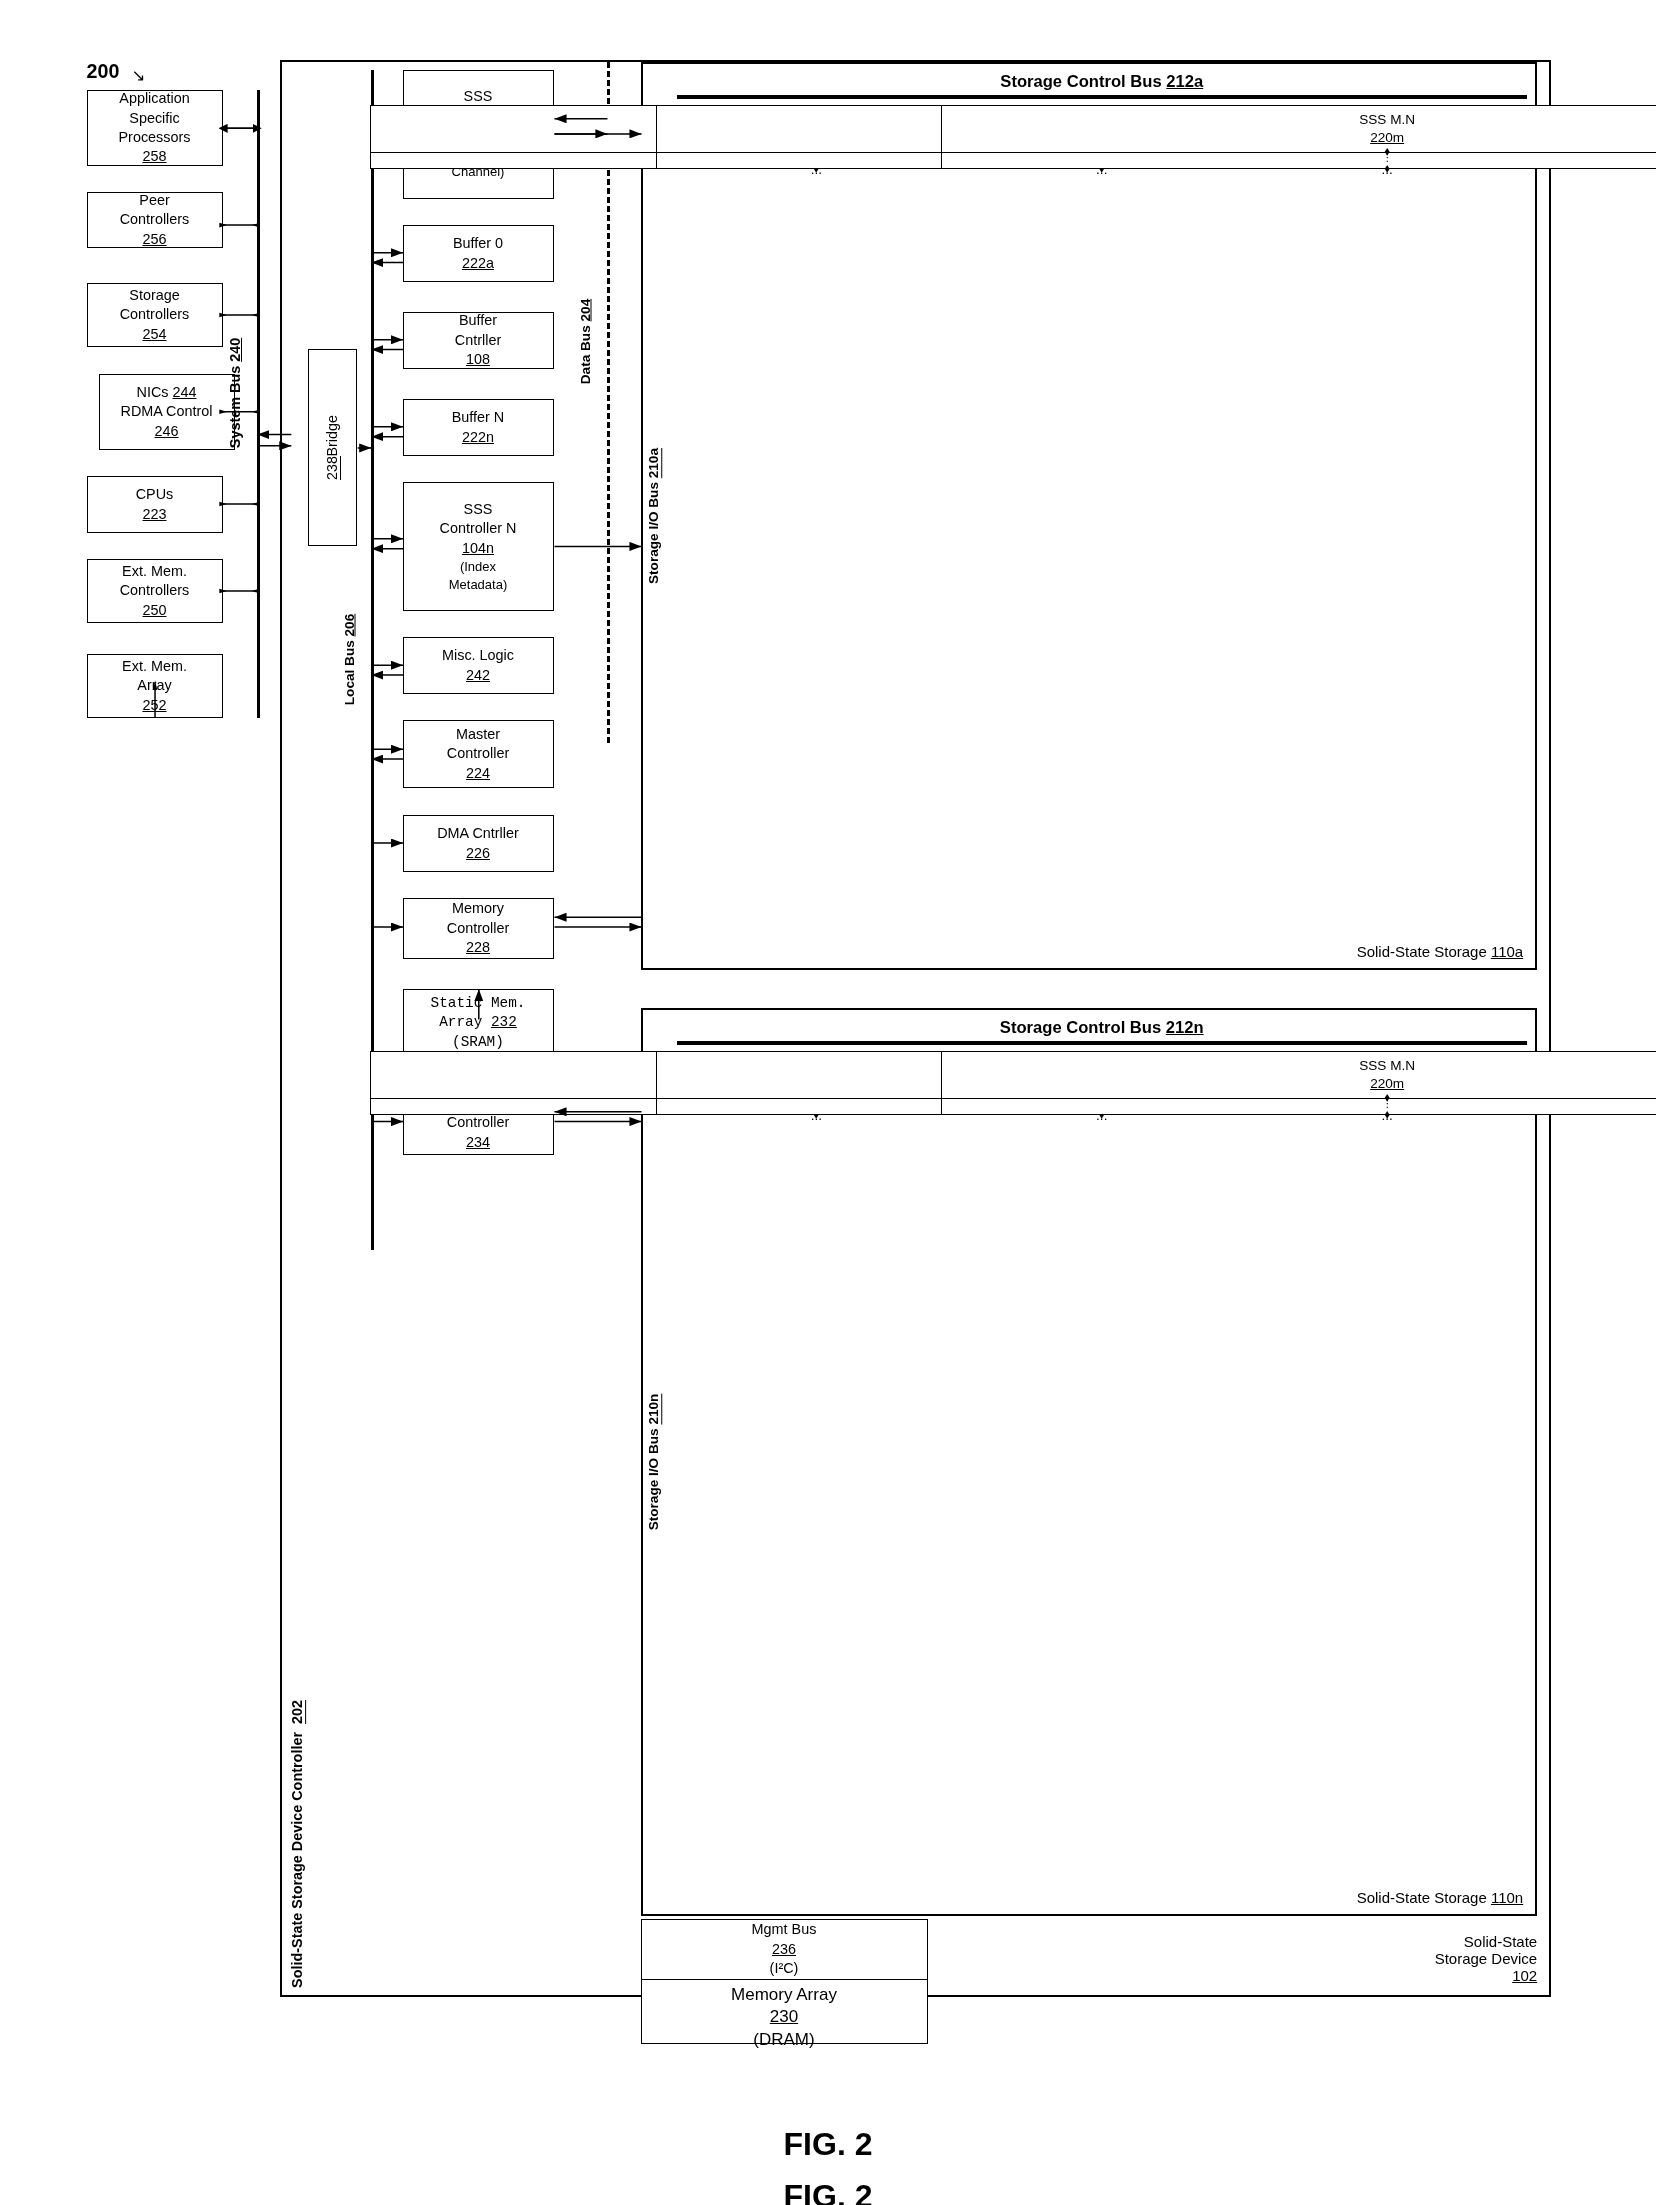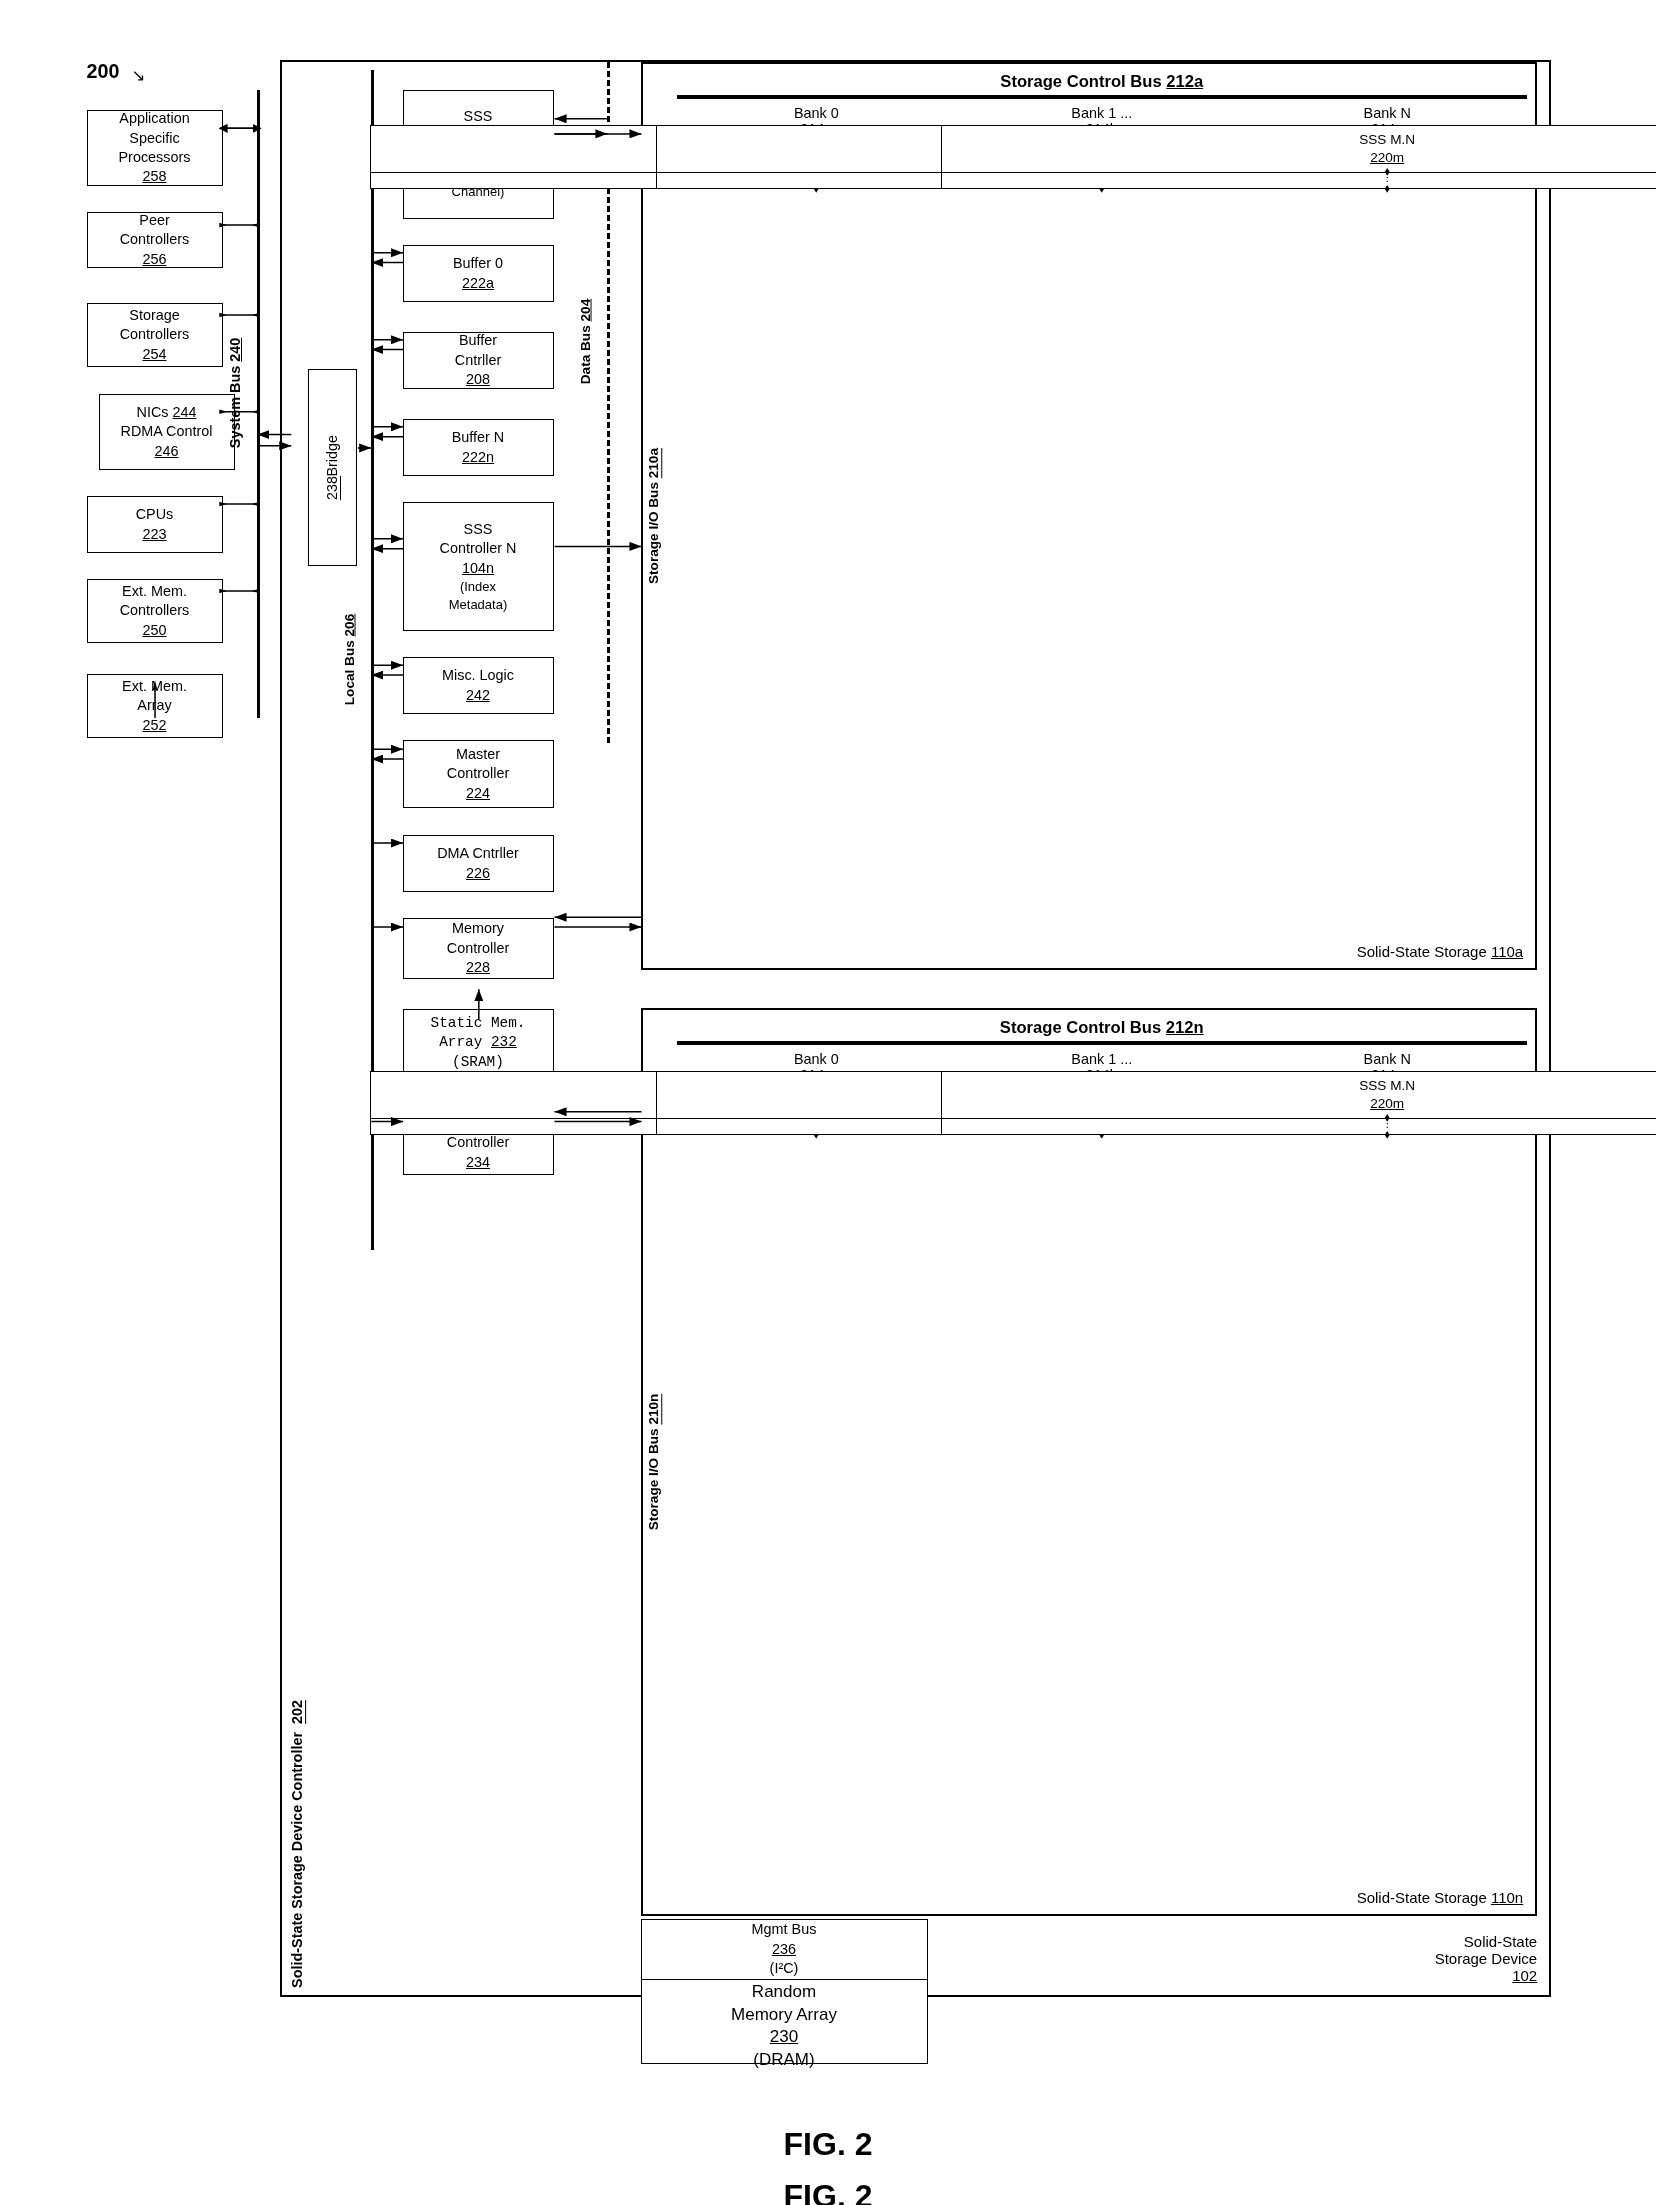--- a/index.html
+++ b/index.html
@@ -28,21 +28,20 @@
       border: 1.5px solid #000;
       background: #fff;
       text-align: center;
       display: flex;
       flex-direction: column;
       align-items: center;
       justify-content: center;
       font-size: 14.4px;
       line-height: 1.35;
       padding: 4.5px 6px;
-      margin-top: 20px;
     }
 
     .abs-box .ref-sub {
       text-decoration: underline;
     }
     .underline { text-decoration: underline; }
   </style>
 </head>
 <body>
 
@@ -158,21 +157,21 @@
       <span style="font-size:13px;">(e.g. Data<br>Channel)</span>
     </div>
 
     <div class="abs-box" style="left:121px; top:163px; width:151px; height:57px;">
       <span>Buffer 0</span>
       <span class="ref-sub">222a</span>
     </div>
 
     <div class="abs-box" style="left:121px; top:250px; width:151px; height:57px;">
       <span>Buffer<br>Cntrller</span>
-      <span class="ref-sub">208</span>
+      <span class="ref-sub">108</span>
     </div>
 
     <div class="abs-box" style="left:121px; top:337px; width:151px; height:57px;">
       <span>Buffer N</span>
       <span class="ref-sub">222n</span>
     </div>
 
     <div class="abs-box" style="left:121px; top:420px; width:151px; height:129px; font-size:14.4px;">
       <span>SSS<br>Controller N</span>
       <span class="ref-sub">104n</span>

